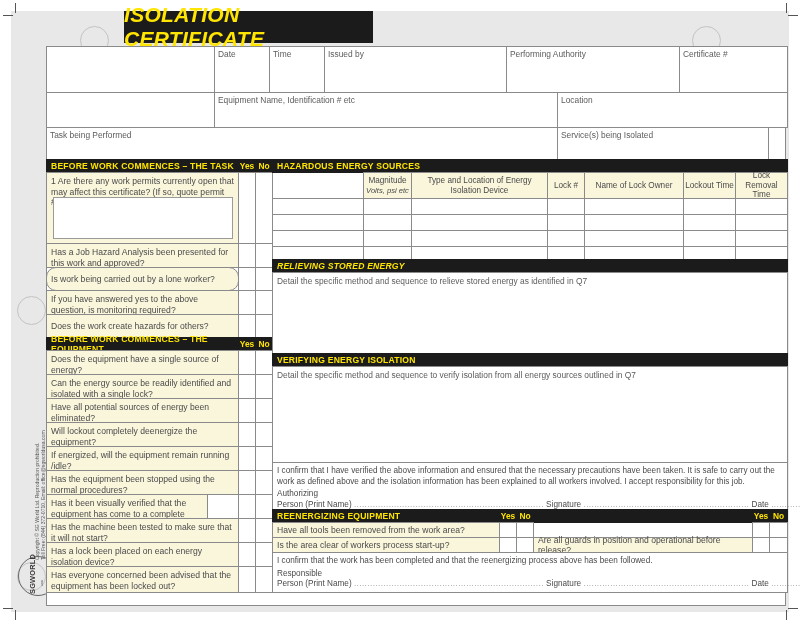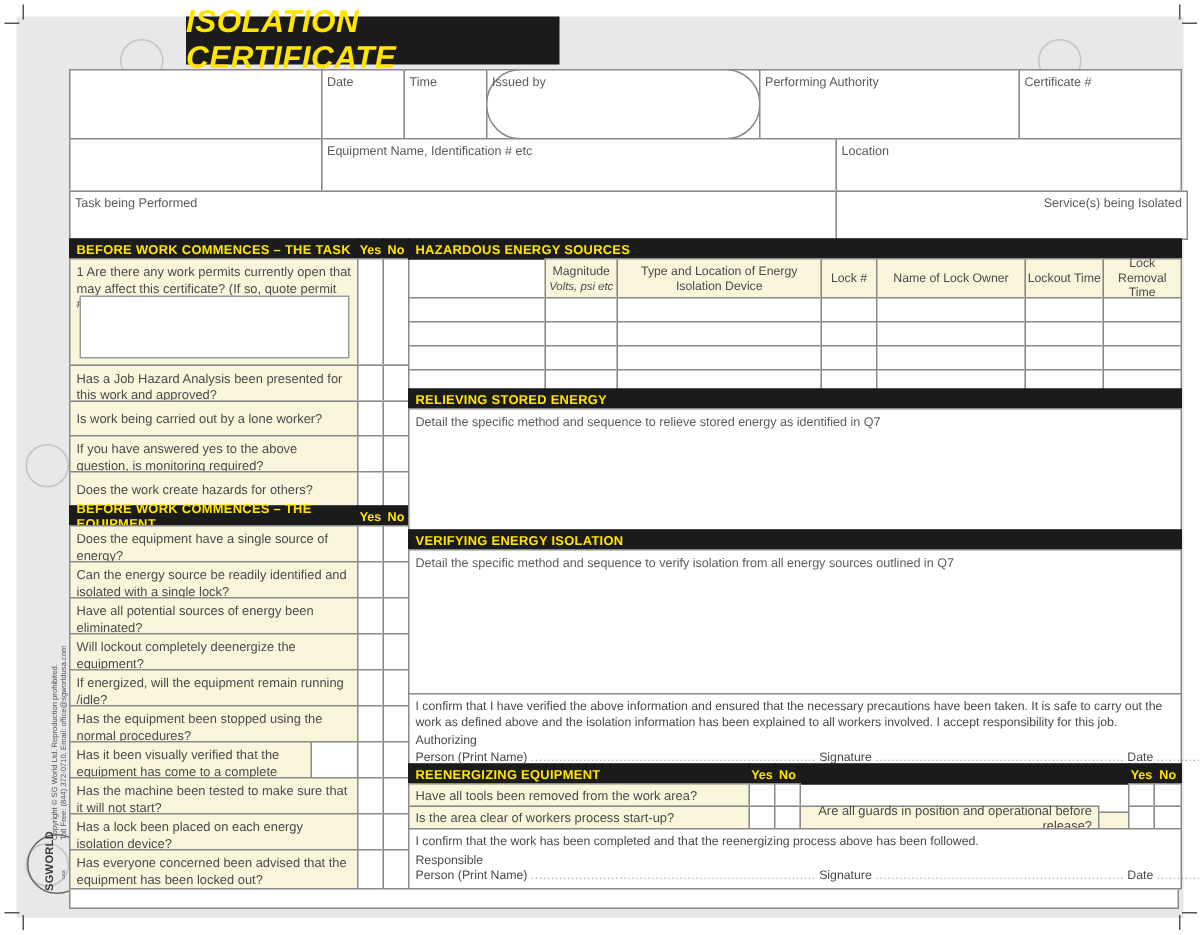--- a/index.html
+++ b/index.html
@@ -186,21 +186,21 @@
   <div class="sheet">
 
     <div class="tb" style="left:-1px;top:-1px;width:169px;height:47px;"></div>
 
     <div class="tb" style="left:167px;top:-1px;width:56px;height:47px;">
       <div class="lbl">Date</div>
     </div>
     <div class="tb" style="left:222px;top:-1px;width:56px;height:47px;">
       <div class="lbl">Time</div>
     </div>
-    <div class="tb" style="left:277px;top:-1px;width:183px;height:47px;border-radius:23px;">
+    <div class="tb" style="left:277px;top:-1px;width:183px;height:47px;">
       <div class="lbl">Issued by</div>
     </div>
     <div class="tb" style="left:459px;top:-1px;width:174px;height:47px;">
       <div class="lbl">Performing Authority</div>
     </div>
     <div class="tb" style="left:632px;top:-1px;width:109px;height:47px;">
       <div class="lbl">Certificate #</div>
     </div>
 
     <div class="tb" style="left:167px;top:45px;width:344px;height:36px;">
@@ -208,38 +208,38 @@
     </div>
     <div class="tb" style="left:510px;top:45px;width:231px;height:36px;">
       <div class="lbl">Location</div>
     </div>
 
     <div class="tb" style="left:-1px;top:45px;width:169px;height:36px;"></div>
 
     <div class="tb" style="left:-1px;top:80px;width:512px;height:33px;">
       <div class="lbl">Task being Performed</div>
     </div>
-    <div class="tb" style="left:510px;top:80px;width:235px;height:33px;text-align:right;">
+    <div class="tb" style="left:510px;top:80px;width:212px;height:33px;">
       <div class="lbl">Service(s) being Isolated</div>
     </div>
 
     <div class="blk" style="left:-1px;top:112px;width:193px;height:14px;">BEFORE WORK COMMENCES – THE TASK</div>
     <div class="yn" style="left:191px;top:112px;width:18px;height:14px;">Yes</div>
     <div class="yn" style="left:208px;top:112px;width:18px;height:14px;">No</div>
 
     <div class="qrow" style="left:-1px;top:125px;width:193px;height:72px;">1 Are there any work permits currently open that may affect this certificate? (If so, quote permit #)</div>
     <div class="permitbox" style="left:6px;top:150px;width:180px;height:42px;"></div>
     <div class="ansbox" style="left:191px;top:125px;width:18px;height:72px;"></div>
     <div class="ansbox" style="left:208px;top:125px;width:18px;height:72px;"></div>
 
     <div class="qrow" style="left:-1px;top:196px;width:193px;height:25px;">Has a Job Hazard Analysis been presented for this work and approved?</div>
     <div class="ansbox" style="left:191px;top:196px;width:18px;height:25px;"></div>
     <div class="ansbox" style="left:208px;top:196px;width:18px;height:25px;"></div>
 
-    <div class="qrow" style="left:-1px;top:220px;width:193px;height:24px;display:flex;align-items:center;">Is work being carried out by a lone worker?</div>
+    <div class="qrow" style="left:-1px;top:220px;width:193px;height:24px;display:flex;align-items:center;border-radius:10px;">Is work being carried out by a lone worker?</div>
     <div class="ansbox" style="left:191px;top:220px;width:18px;height:24px;"></div>
     <div class="ansbox" style="left:208px;top:220px;width:18px;height:24px;"></div>
 
     <div class="qrow" style="left:-1px;top:243px;width:193px;height:25px;">If you have answered yes to the above question, is monitoring required?</div>
     <div class="ansbox" style="left:191px;top:243px;width:18px;height:25px;"></div>
     <div class="ansbox" style="left:208px;top:243px;width:18px;height:25px;"></div>
 
     <div class="qrow" style="left:-1px;top:267px;width:193px;height:24px;display:flex;align-items:center;">Does the work create hazards for others?</div>
     <div class="ansbox" style="left:191px;top:267px;width:18px;height:24px;"></div>
     <div class="ansbox" style="left:208px;top:267px;width:18px;height:24px;"></div>
@@ -337,21 +337,21 @@
     <div class="hcell" style="left:225px;top:199px;width:92px;height:18px;"></div>
     <div class="hcell" style="left:316px;top:199px;width:49px;height:18px;"></div>
     <div class="hcell" style="left:364px;top:199px;width:137px;height:18px;"></div>
     <div class="hcell" style="left:500px;top:199px;width:38px;height:18px;"></div>
     <div class="hcell" style="left:537px;top:199px;width:100px;height:18px;"></div>
     <div class="hcell" style="left:636px;top:199px;width:53px;height:18px;"></div>
     <div class="hcell" style="left:688px;top:199px;width:53px;height:18px;"></div>
 
     <div class="blk" style="left:225px;top:205px;width:516px;height:14px;opacity:0;pointer-events:none;"></div>
 
-    <div class="blk" style="left:225px;top:212px;width:516px;height:14px;">RELIEVING STORED ENERGY</div>
+    <div class="blk" style="left:225px;top:212px;width:516px;height:14px;font-style:italic;">RELIEVING STORED ENERGY</div>
     <div class="note" style="left:225px;top:225px;width:516px;height:82px;">
       <span>Detail the specific method and sequence to relieve stored energy as identified in Q7</span>
     </div>
 
     <div class="blk" style="left:225px;top:306px;width:516px;height:14px;">VERIFYING ENERGY ISOLATION</div>
     <div class="note" style="left:225px;top:319px;width:516px;height:97px;">
       <span>Detail the specific method and sequence to verify isolation from all energy sources outlined in Q7</span>
     </div>
 
     <div class="confirm" style="left:225px;top:415px;width:516px;height:48px;">
@@ -379,21 +379,21 @@
     <div class="qrow" style="left:225px;top:475px;width:228px;height:16px;display:flex;align-items:center;">Have all tools been removed from the work area?</div>
     <div class="ansbox" style="left:452px;top:475px;width:18px;height:16px;"></div>
     <div class="ansbox" style="left:469px;top:475px;width:18px;height:16px;"></div>
     <div class="qrow" style="left:486px;top:494px;width:235px;height:16px;display:flex;align-items:center;">Have all locks been removed from energy isolation devices?</div>
     <div class="ansbox" style="left:705px;top:475px;width:18px;height:16px;"></div>
     <div class="ansbox" style="left:722px;top:475px;width:19px;height:16px;"></div>
 
     <div class="qrow" style="left:225px;top:490px;width:228px;height:16px;display:flex;align-items:center;">Is the area clear of workers process start-up?</div>
     <div class="ansbox" style="left:452px;top:490px;width:18px;height:16px;"></div>
     <div class="ansbox" style="left:469px;top:490px;width:18px;height:16px;"></div>
-    <div class="qrow" style="left:486px;top:490px;width:200px;height:16px;display:flex;align-items:center;text-align:right;">Are all guards in position and operational before release?</div>
+    <div class="qrow" style="left:486px;top:490px;width:220px;height:16px;display:flex;align-items:center;">Are all guards in position and operational before release?</div>
     <div class="ansbox" style="left:705px;top:490px;width:18px;height:16px;"></div>
     <div class="ansbox" style="left:722px;top:490px;width:19px;height:16px;"></div>
 
     <div class="confirm" style="left:225px;top:505px;width:516px;height:41px;">
       <div>I confirm that the work has been completed and that the reenergizing process above has been followed.</div>
       <div style="margin-top:2px;">Responsible</div>
       <div class="sigline">
         <span>Person (Print Name)</span>
         <span class="dots">.......................................................................</span>
         <span>Signature</span>

